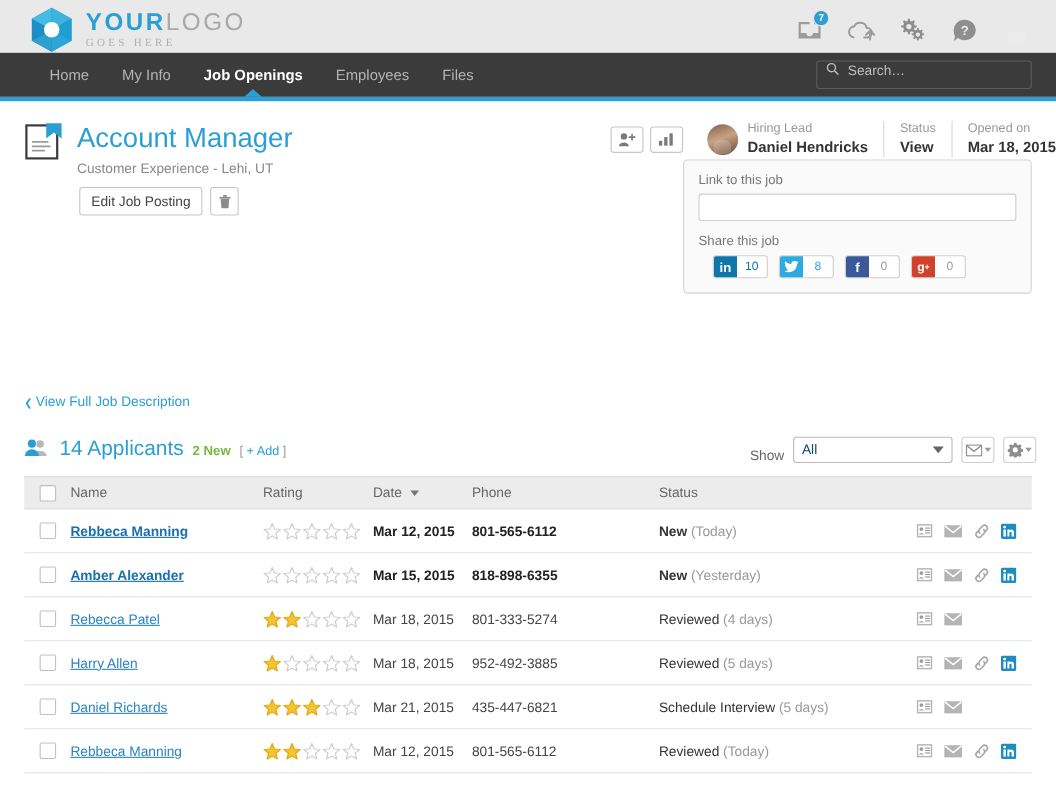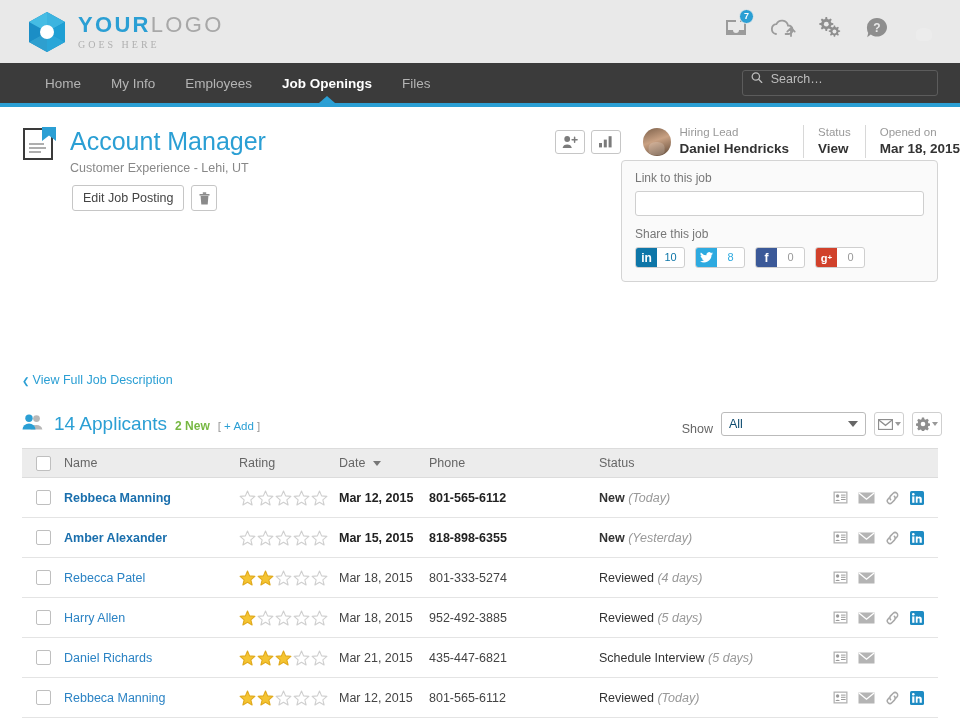--- a/index.html
+++ b/index.html
@@ -7,25 +7,25 @@
     margin: 0; padding: 0;
     width: 960px; height: 720px;
     overflow: hidden;
     font-family: "Liberation Sans", sans-serif;
     background: #ffffff;
     -webkit-font-smoothing: antialiased;
   }
 
   
   .topbar {
-    height: 63px;
+    height: 48px;
     background: #e9e9e9;
     position: relative;
     display: flex;
-    align-items: center;
+    align-items: flex-end;
   }
   .logo-wrap {
     display: flex; align-items: center;
     margin-left: 28px;
   }
   .logo-hex { width: 38px; height: 42px; position: relative; }
   .logo-text { margin-left: 12px; line-height: 1; }
   .logo-line1 { font-size: 22px; letter-spacing: 2.3px; }
   .logo-your { color: #2b9fd4; font-weight: bold; }
   .logo-logo { color: #a8a8a8; font-weight: normal; }
@@ -145,21 +145,21 @@
     width: 317px; border: 1px solid #d4d4d4; border-radius: 4px;
     background: #fafafa; padding: 10px 13px 13px 13px;
   }
   .sb-label { font-size: 12px; color: #777; margin-bottom: 6px; }
   .sb-input {
     width: 100%; height: 25px; border: 1px solid #cfcfcf; border-radius: 3px;
     background: #fff; outline: none; font-size: 12px; padding: 0 6px;
     font-family: "Liberation Sans", sans-serif;
   }
   .sb-label2 { font-size: 12px; color: #777; margin: 11px 0 6px 0; }
-  .share-btns { display: flex; gap: 10px; }
+  .share-btns { display: flex; gap: 10px; margin-left: 13px; }
   .share-btn {
     display: flex; align-items: center; border: 1px solid #cfcfcf;
     border-radius: 3px; overflow: hidden; height: 21px; cursor: pointer;
     background: #fff;
   }
   .sb-ico { width: 21px; height: 21px; display: flex; align-items: center; justify-content: center;
             color: #fff; font-weight: bold; font-size: 12px; }
   .sb-cnt { min-width: 27px; text-align: center; font-size: 11px; padding: 0 6px; line-height: 21px; }
   .li-bg { background: #0e76a8; }
   .tw-bg { background: #2eaae0; }
@@ -221,28 +221,28 @@
   .c-name { width: 175px; flex: 0 0 175px; }
   .c-rate { width: 100px; flex: 0 0 100px; }
   .c-date { width: 90px; flex: 0 0 90px; }
   .c-phone { width: 170px; flex: 0 0 170px; }
   .c-status { flex: 1 1 auto; }
   .c-acts { width: 105px; flex: 0 0 105px; display: flex; align-items: center; gap: 10px; justify-content: flex-start; }
   .chk {
     width: 15px; height: 15px; border: 1px solid #bfbfbf; border-radius: 2px;
     background: #fff; cursor: pointer;
   }
-  .name-link { color: #2b83c4; cursor: pointer; }
+  .name-link { color: #2b83c4; cursor: pointer; text-decoration: underline; }
   .trow.new .name-link { font-weight: bold; color: #1a6fad; }
   .trow.new .date-cell, .trow.new .phone-cell { font-weight: bold; color: #222; }
   .date-cell { color: #444; }
   .phone-cell { color: #444; }
   .status-main { color: #333; }
   .trow.new .status-main { font-weight: bold; }
-  .status-sub { color: #999; font-style: italic; }
+  .status-sub { color: #999; }
   .stars { display: flex; gap: 1px; }
   .act { cursor: pointer; display: flex; align-items: center; }
 </style>
 </head>
 <body>
 
 <div class="topbar">
   <div class="logo-wrap">
     <div class="logo-hex">
       <svg width="38" height="42" viewBox="0 0 38 42">
@@ -296,22 +296,22 @@
     <div class="ticon">
       <div class="avatar-top"></div>
     </div>
   </div>
 </div>
 
 <div class="nav">
   <div class="nav-items">
     <div class="nav-item">Home</div>
     <div class="nav-item">My Info</div>
+    <div class="nav-item active">Job Openings</div>
     <div class="nav-item">Employees</div>
-    <div class="nav-item active">Job Openings</div>
     <div class="nav-item">Files</div>
   </div>
   <div class="searchbox">
     <svg width="13" height="13" viewBox="0 0 13 13">
       <circle cx="5.4" cy="5.4" r="4.1" fill="none" stroke="#bdbdbd" stroke-width="1.4"></circle>
       <line x1="8.5" y1="8.5" x2="12" y2="12" stroke="#bdbdbd" stroke-width="1.4" stroke-linecap="round"></line>
     </svg>
     <input type="text" placeholder="Search…" style="">
   </div>
 </div>

